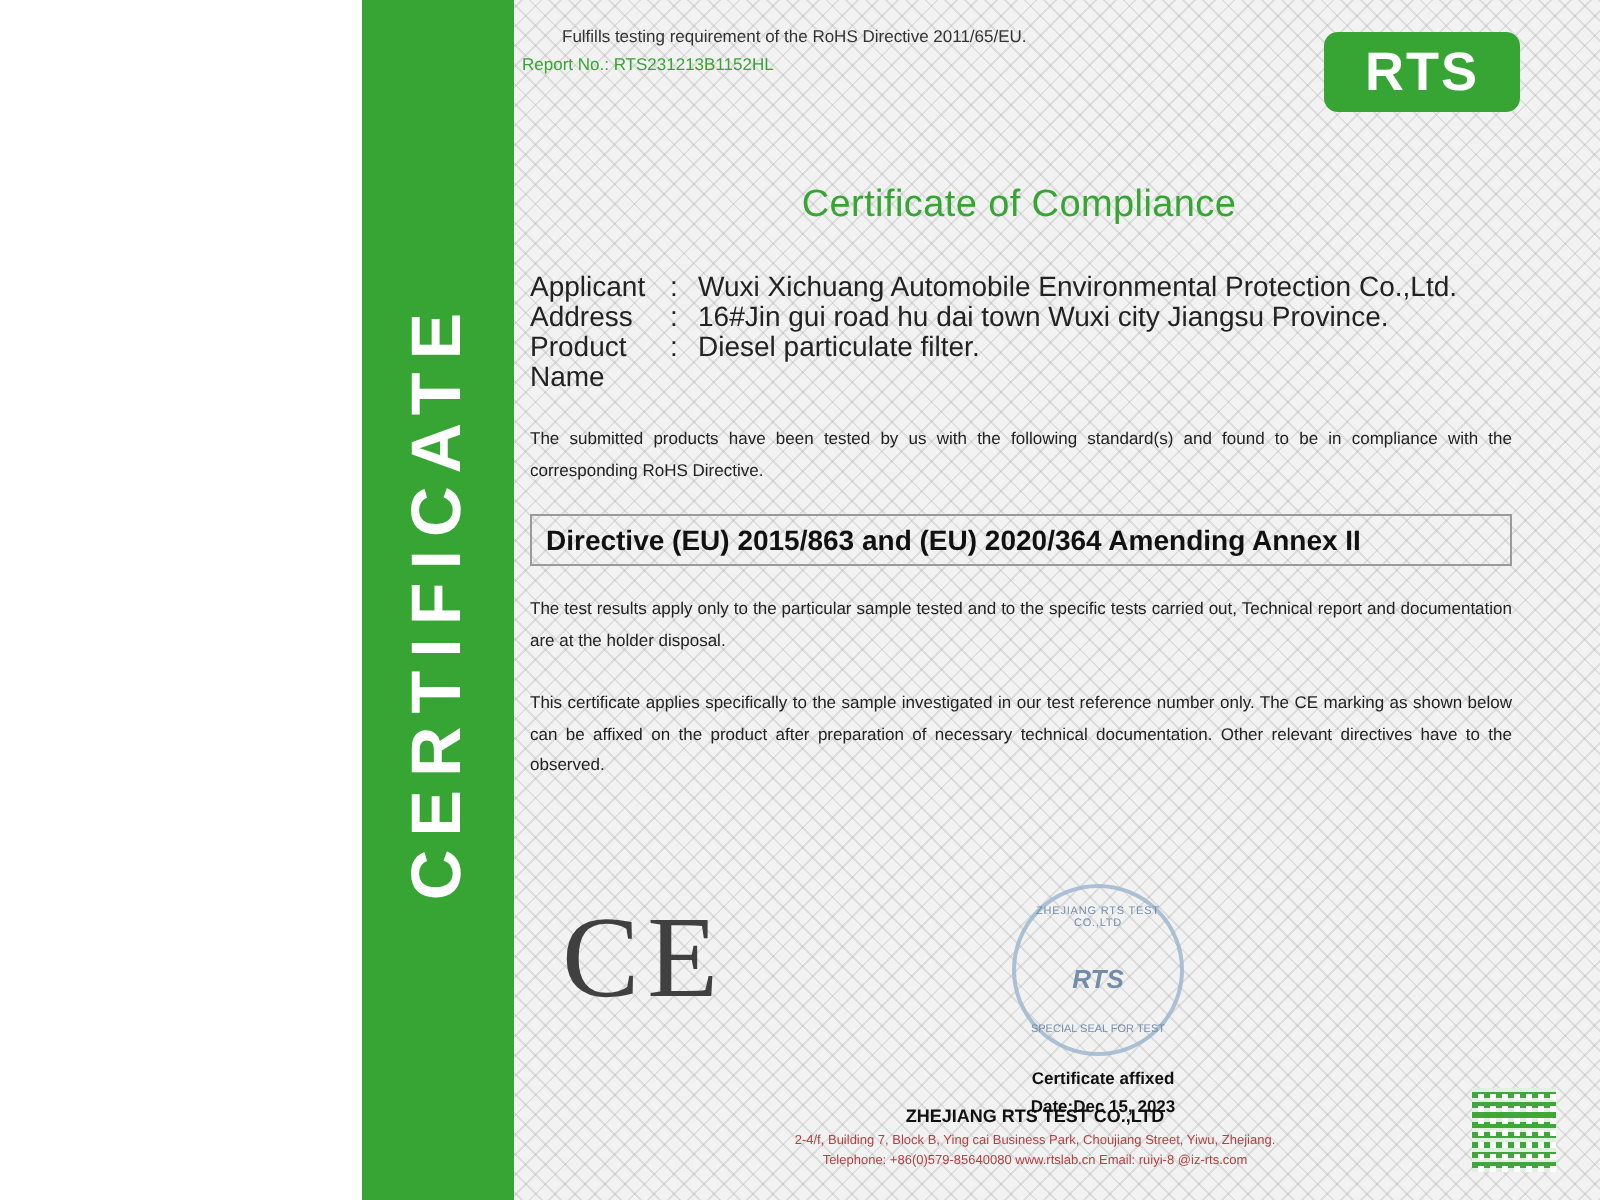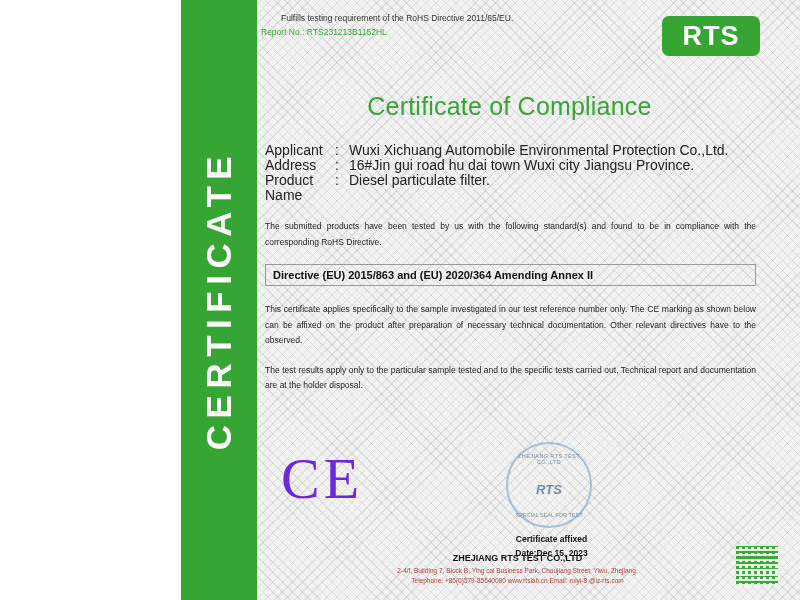--- a/index.html
+++ b/index.html
@@ -116,21 +116,21 @@
     font-weight: bold;
     letter-spacing: 1px;
     display: flex;
     align-items: center;
     justify-content: center;
     font-family: "Liberation Sans", sans-serif;
   }
   .title {
     text-align: center;
     color: #36a533;
-    font-size: 25px;
+    font-size: 19px;
     margin-top: 20px;
     margin-bottom: 22px;
     letter-spacing: 0.2px;
     padding-right: 20px;
   }
   .field-table {
     margin-left: 4px;
     font-size: 14px;
     color: #222;
     line-height: 15px;
@@ -159,40 +159,40 @@
     text-align: justify;
   }
   .para.p1 { margin-top: 16px; }
   .directive-box {
     margin-left: 4px;
     margin-right: 22px;
     margin-top: 14px;
     border: 1px solid #9a9a9a;
     background: transparent;
     padding: 4px 7px;
-    font-size: 11px;
+    font-size: 14px;
     font-weight: bold;
     color: #111;
   }
   .para.p2 { margin-top: 14px; }
   .para.p3 { margin-top: 16px; }
   
   .marks {
     position: absolute;
     left: 4px;
     right: 14px;
     top: 440px;
     height: 100px;
   }
   .ce-mark {
     position: absolute;
     left: 20px;
     top: 10px;
     font-size: 58px;
-    color: #6d28d9;
+    color: #404040;
     font-family: "Liberation Serif", serif;
     letter-spacing: 4px;
     font-weight: normal;
     line-height: 58px;
     text-align: center;
   }
   .rohs-mark {
     position: absolute;
     left: 125px;
     top: 8px;
@@ -355,23 +355,23 @@
         <div class="field-label">Product Name</div>
         <div class="field-colon">:</div>
         <div class="field-value">Diesel particulate filter.</div>
       </div>
     </div>
 
     <div class="para p1">The submitted products have been tested by us with the following standard(s) and found to be in compliance with the corresponding RoHS Directive.</div>
 
     <div class="directive-box">Directive (EU) 2015/863 and (EU) 2020/364 Amending Annex II</div>
 
+    <div class="para p2">The test results apply only to the particular sample tested and to the specific tests carried out, Technical report and documentation are at the holder disposal.</div>
+
     <div class="para p3">This certificate applies specifically to the sample investigated in our test reference number only. The CE marking as shown below can be affixed on the product after preparation of necessary technical documentation. Other relevant directives have to the observed.</div>
-
-    <div class="para p2">The test results apply only to the particular sample tested and to the specific tests carried out, Technical report and documentation are at the holder disposal.</div>
 
     <div class="marks">
       <div class="ce-mark">CE</div>
 
 
       <div class="stamp">
         <div class="ring-top">ZHEJIANG RTS TEST CO.,LTD</div>
         <div class="ring-mid">RTS</div>
         <div class="ring-bottom">SPECIAL SEAL FOR TEST</div>
       </div>

